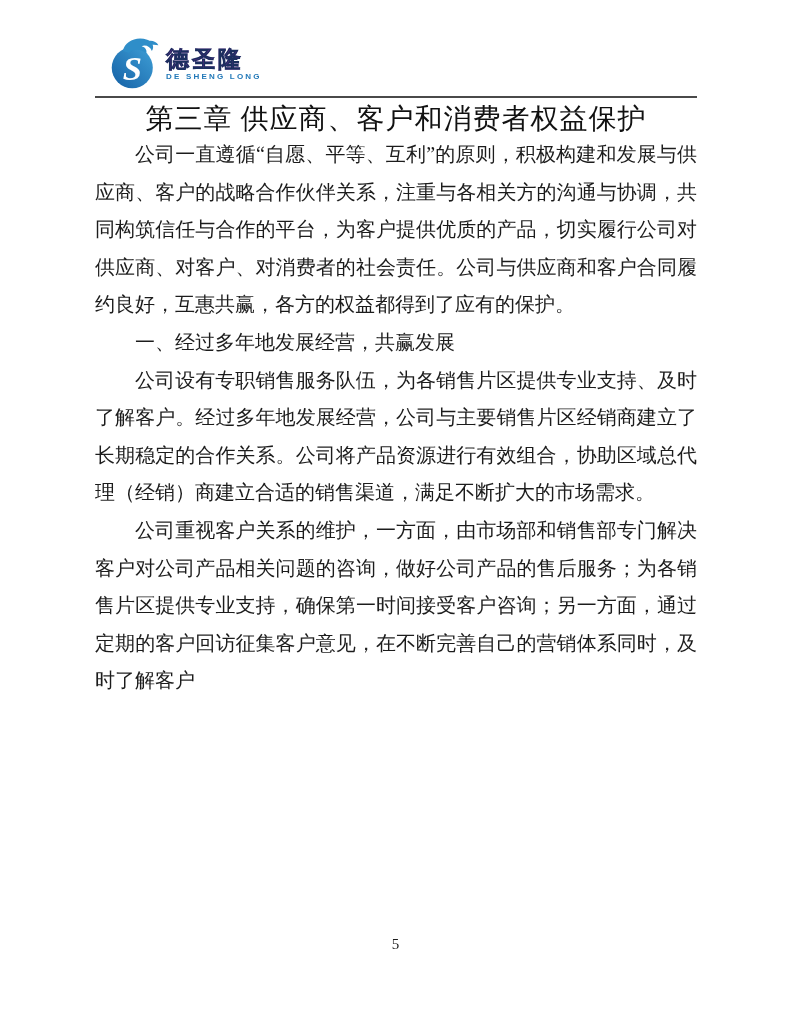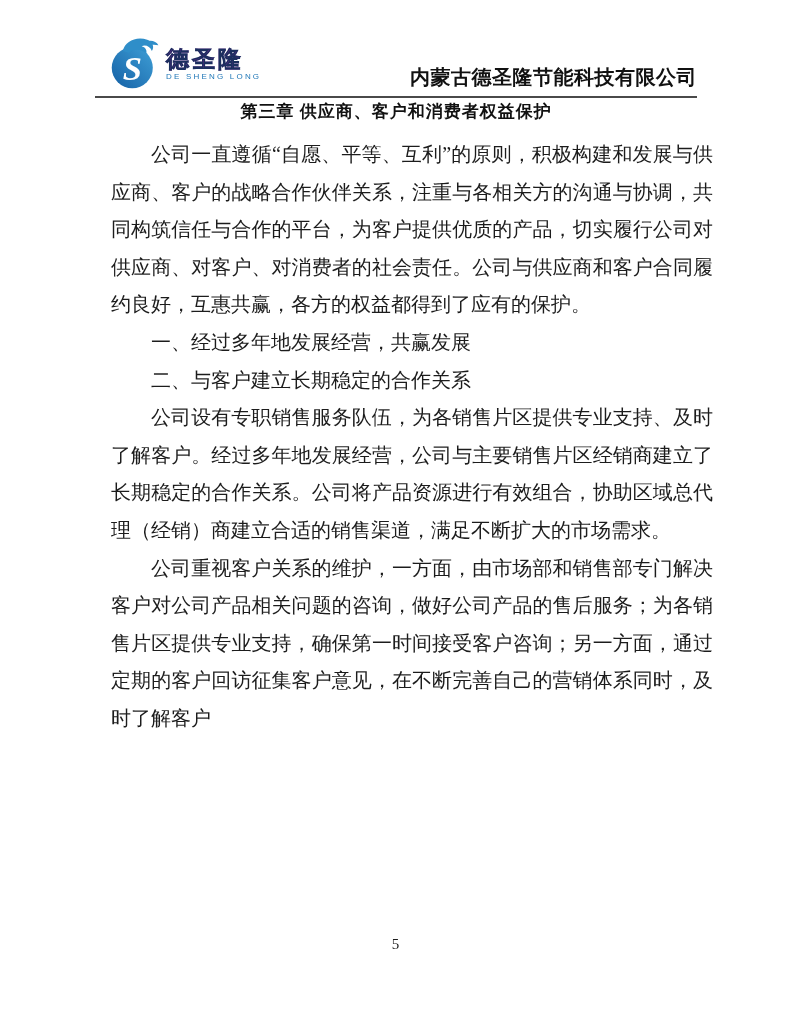--- a/index.html
+++ b/index.html
@@ -49,56 +49,55 @@
     font-size: 23px;
     font-weight: 900;
     color: #a21caf;
     letter-spacing: 3px;
     line-height: 24px;
     -webkit-text-stroke: 0.6px #1b2f5e;
   }
   .logo-en {
     font-family: "Liberation Sans", "DejaVu Sans", sans-serif;
     font-size: 8px;
-    font-weight: normal;
+    font-weight: bold;
     color: #2178b8;
     letter-spacing: 2.2px;
     line-height: 11px;
   }
   .company-name {
     position: absolute;
     right: 0;
     bottom: 5px;
     font-size: 20px;
     font-weight: bold;
     color: #111111;
     letter-spacing: 0.5px;
   }
   
   .doc-title {
     position: absolute;
     left: 95px;
     width: 602px;
     top: 100px;
     text-align: center;
-    font-size: 17px;
-    font-weight: bold;
+    font-size: 28px;
+    font-weight: normal;
     color: #111111;
     letter-spacing: 1px;
   }
   
   .body-text {
     position: absolute;
     left: 95px;
     width: 602px;
     top: 136px;
     font-size: 20px;
     line-height: 37.6px;
     text-align: justify;
-    margin-left: 16px;
   }
   .body-text p {
     margin: 0;
     padding: 0;
     text-indent: 2em;
   }
   
   .footer-pagenum {
     position: absolute;
     left: 0;
@@ -129,28 +128,26 @@
           <path d="M 16,16 C 18,6 30,0 42,4 C 48,6 50,12 47,16 C 45,11 40,9 36,11
                    C 40,12 42,15 41,19 C 36,14 28,13 22,18 Z" fill="#2f8ec9"></path>
           <path d="M 42,6 C 46,4 52,6 54,10 C 50,9 46,9 44,11 Z" fill="#2f8ec9"></path>
         </svg>
       </span>
       <span class="logo-textcol">
         <span class="logo-cn">德圣隆</span>
         <span class="logo-en">DE SHENG LONG</span>
       </span>
     </div>
-    <div class="company-name">内蒙古德圣隆节能科技有限公司</div>
   </div>
 
   <div class="doc-title">第三章 供应商、客户和消费者权益保护</div>
 
   <div class="body-text">
     <p>公司一直遵循“自愿、平等、互利”的原则，积极构建和发展与供应商、客户的战略合作伙伴关系，注重与各相关方的沟通与协调，共同构筑信任与合作的平台，为客户提供优质的产品，切实履行公司对供应商、对客户、对消费者的社会责任。公司与供应商和客户合同履约良好，互惠共赢，各方的权益都得到了应有的保护。</p>
     <p>一、经过多年地发展经营，共赢发展</p>
-    <p>二、与客户建立长期稳定的合作关系</p>
     <p>公司设有专职销售服务队伍，为各销售片区提供专业支持、及时了解客户。经过多年地发展经营，公司与主要销售片区经销商建立了长期稳定的合作关系。公司将产品资源进行有效组合，协助区域总代理（经销）商建立合适的销售渠道，满足不断扩大的市场需求。</p>
     <p>公司重视客户关系的维护，一方面，由市场部和销售部专门解决客户对公司产品相关问题的咨询，做好公司产品的售后服务；为各销售片区提供专业支持，确保第一时间接受客户咨询；另一方面，通过定期的客户回访征集客户意见，在不断完善自己的营销体系同时，及时了解客户</p>
   </div>
 
   <div class="footer-pagenum">5</div>
 
 </div>
 
 </body></html>

